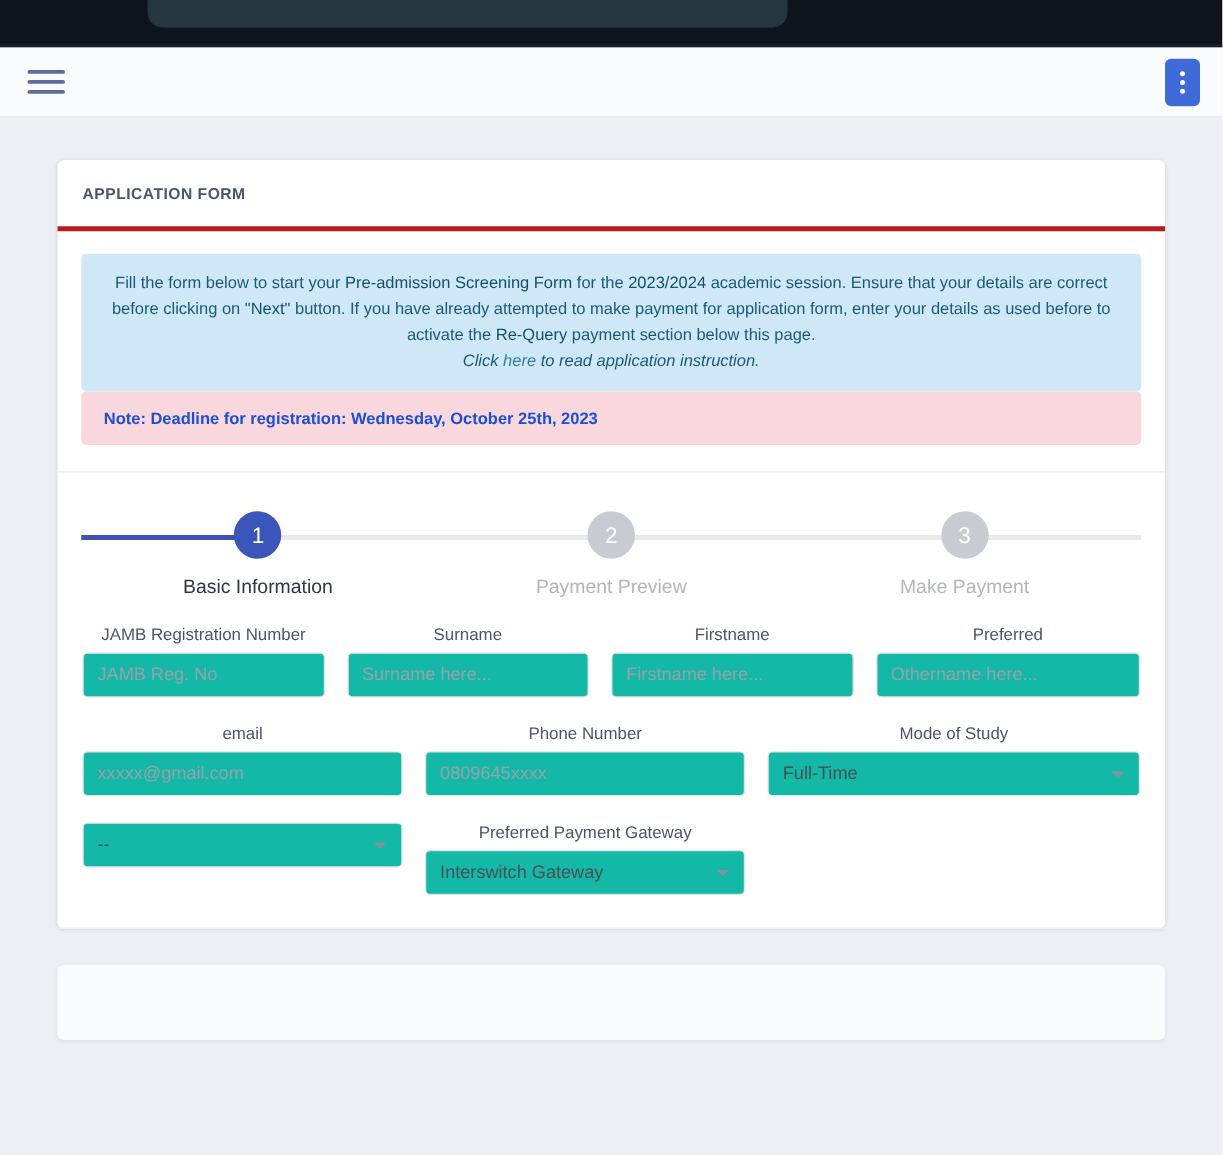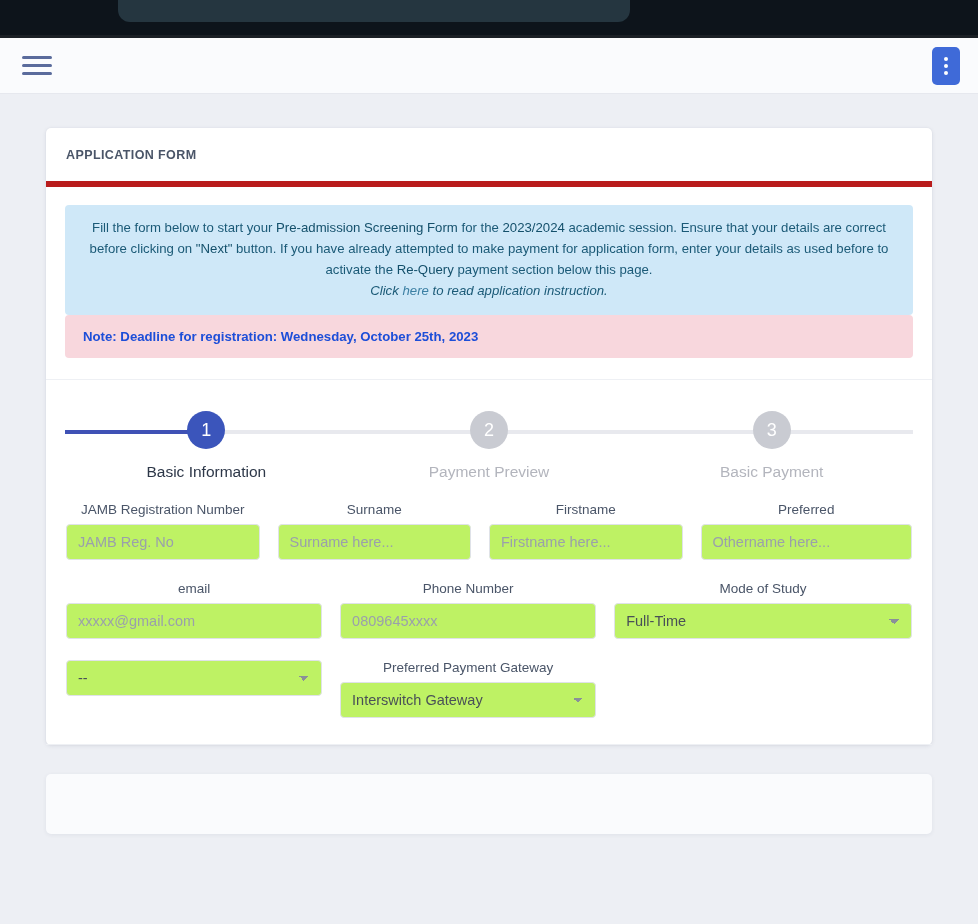--- a/index.html
+++ b/index.html
@@ -106,21 +106,21 @@
 
   .card {
     background: #ffffff;
     border-radius: 5px;
     box-shadow: 0 1px 4px rgba(40, 50, 80, .10), 0 0 2px rgba(40,50,80,.06);
     width: 886px;
   }
 
   .card-header {
     padding: 20px 20px 19px 20px;
-    border-bottom: 6px solid #b91c1c;
+    border-bottom: 4px solid #b91c1c;
   }
   .card-title {
     font-size: 12.5px;
     font-weight: bold;
     letter-spacing: .4px;
     color: #4a5568;
   }
 
   .card-body { padding: 18px 19px 0 19px; }
 
@@ -235,21 +235,21 @@
   }
 
   .form-control {
     width: 100%;
     height: 36px;
     border: 1px solid #dfe2e8;
     border-radius: 4px;
     padding: 0 11px;
     font-size: 14.5px;
     color: #495057;
-    background: #bef264;
+    background: #14b8a6;
     font-family: "Liberation Sans", sans-serif;
     outline: none;
   }
   .form-control::placeholder { color: #9aa0ab; }
 
   select.form-control {
     appearance: none;
     -webkit-appearance: none;
     background-image:
       linear-gradient(45deg, transparent 50%, #8a9099 50%),
@@ -369,21 +369,21 @@
         </div>
         <div class="step">
           <div class="bar"></div>
           <div class="circle">2</div>
           <div class="label">Payment Preview</div>
         </div>
         <div class="step">
           <div class="bar"></div>
           <div class="bar-tail"></div>
           <div class="circle">3</div>
-          <div class="label">Basic Payment</div>
+          <div class="label">Make Payment</div>
         </div>
       </div>
 
       <div class="form-area">
 
         <div class="form-row">
           <div class="form-group w-r1">
             <label class="form-label">JAMB Registration Number</label>
             <input class="form-control" type="text" placeholder="JAMB Reg. No" style="">
           </div>

